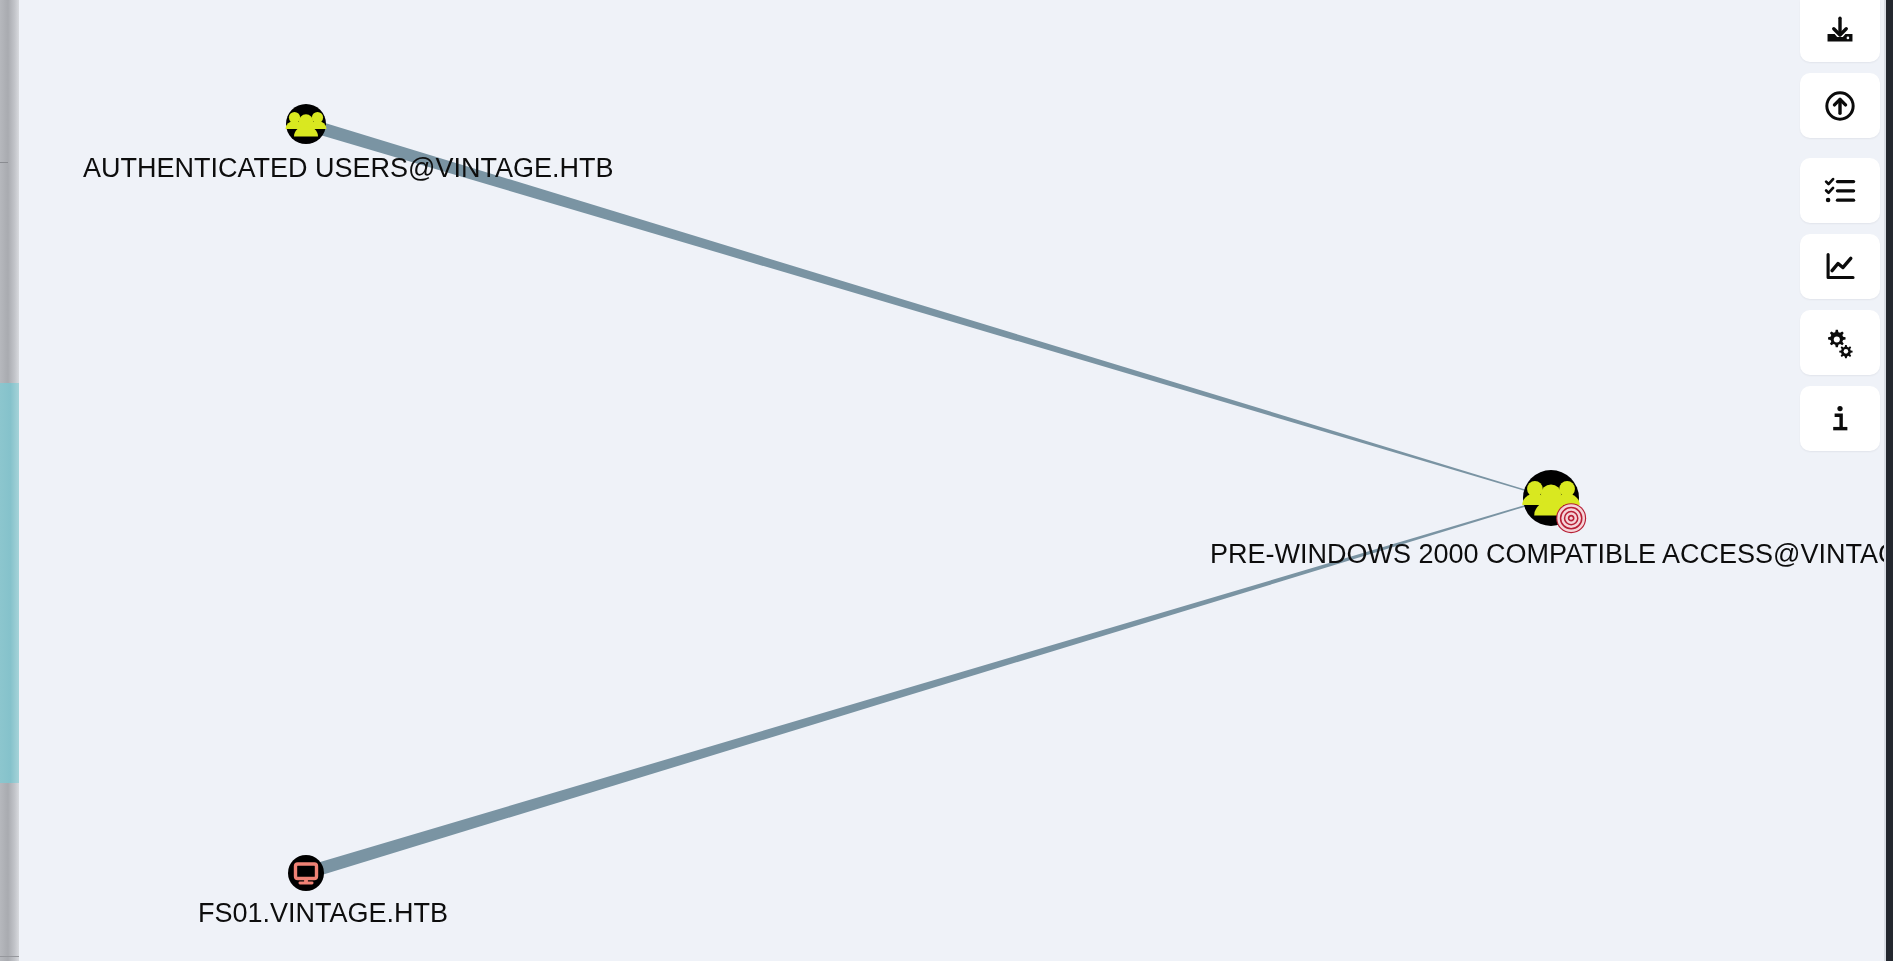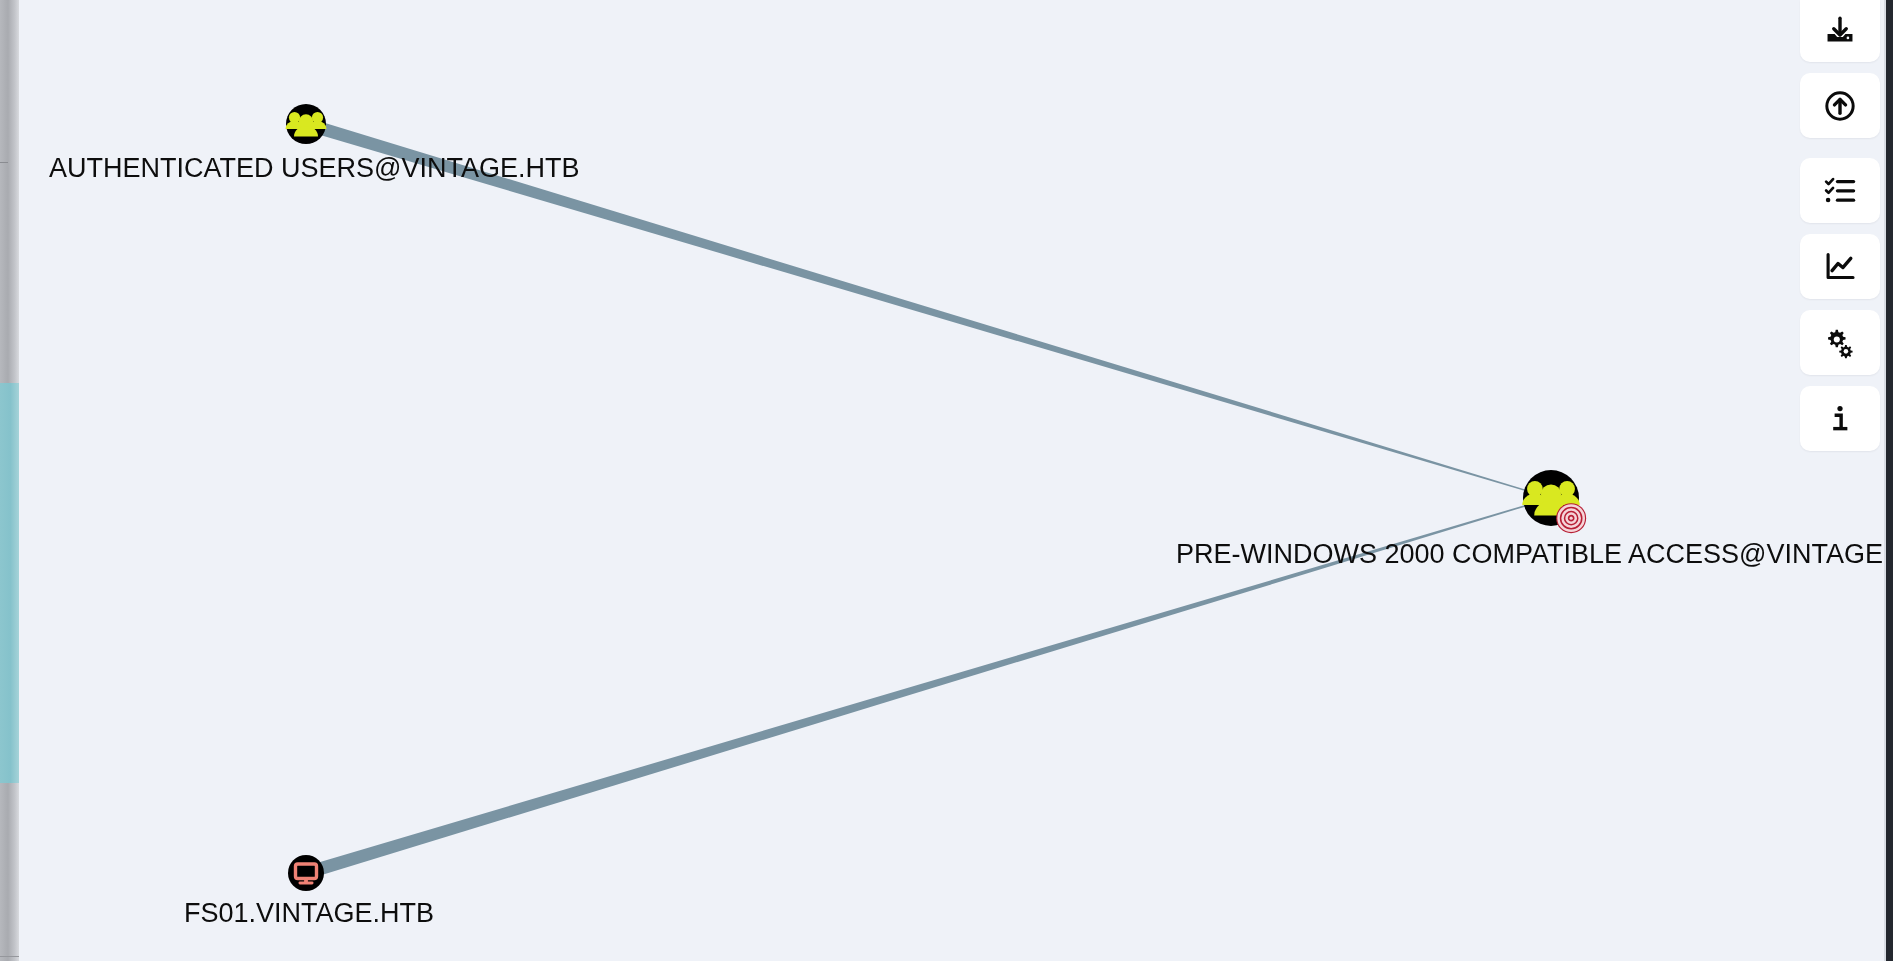--- a/index.html
+++ b/index.html
@@ -42,20 +42,21 @@
   .node-label {
     position: absolute;
     white-space: nowrap;
     color: #0d0d0d;
     font-family: "Liberation Sans", sans-serif;
     font-size: 27px;
     font-weight: 400;
     letter-spacing: 0px;
     line-height: 1;
     pointer-events: none;
+    margin-left: 34px;
   }
 
   
   #left-scrollbar {
     position: absolute;
     left: 0; top: 0;
     width: 19px;
     height: 961px;
     background: linear-gradient(to right, #b6b8bd 0%, #a9abb0 42%, #c3c5ca 78%, #d8dade 100%);
     z-index: 30;
@@ -187,21 +188,21 @@
           </g>
           <g transform="translate(306,873)" style="cursor: pointer;">
             <circle r="18" fill="#000000"></circle>
             <use href="#glyph-computer" transform="scale(1.000)"></use>
           </g>
         </g>
     </svg>
 
     <div class="node-label" id="label-0" style="left: 49px; top: 155px;">AUTHENTICATED USERS@VINTAGE.HTB</div>
     <div class="node-label" id="label-1" style="left: 1176px; top: 541px;">PRE-WINDOWS 2000 COMPATIBLE ACCESS@VINTAGE.H</div>
-    <div class="node-label" id="label-2" style="left: 184px; top: 900px; text-align: right;">FS01.VINTAGE.HTB</div>
+    <div class="node-label" id="label-2" style="left: 164px; top: 900px; text-align: right;">FS01.VINTAGE.HTB</div>
   </div>
 
   <div id="left-scrollbar">
     <div class="scrollbar-tick" style="top:162px;"></div>
     <div class="scrollbar-tick" style="top:589px;"></div>
     <div id="left-scrollbar-thumb"></div>
   </div>
   <div id="bottom-hairline"></div>
 
   <div id="right-toolbar">

